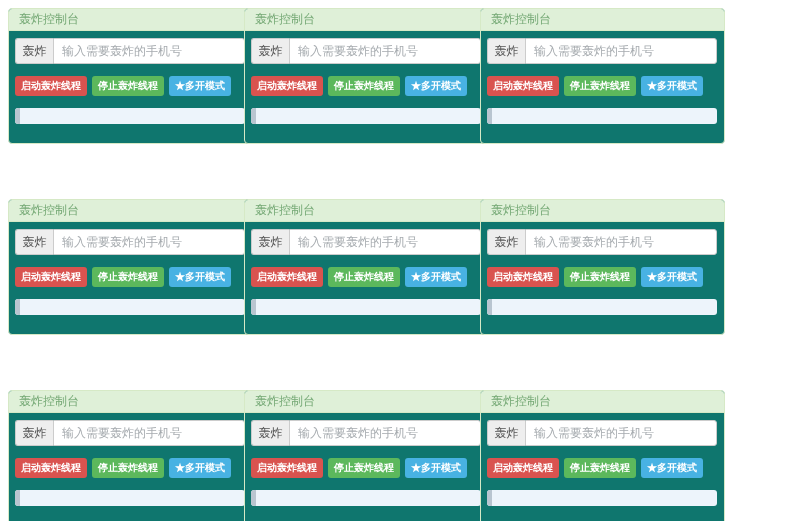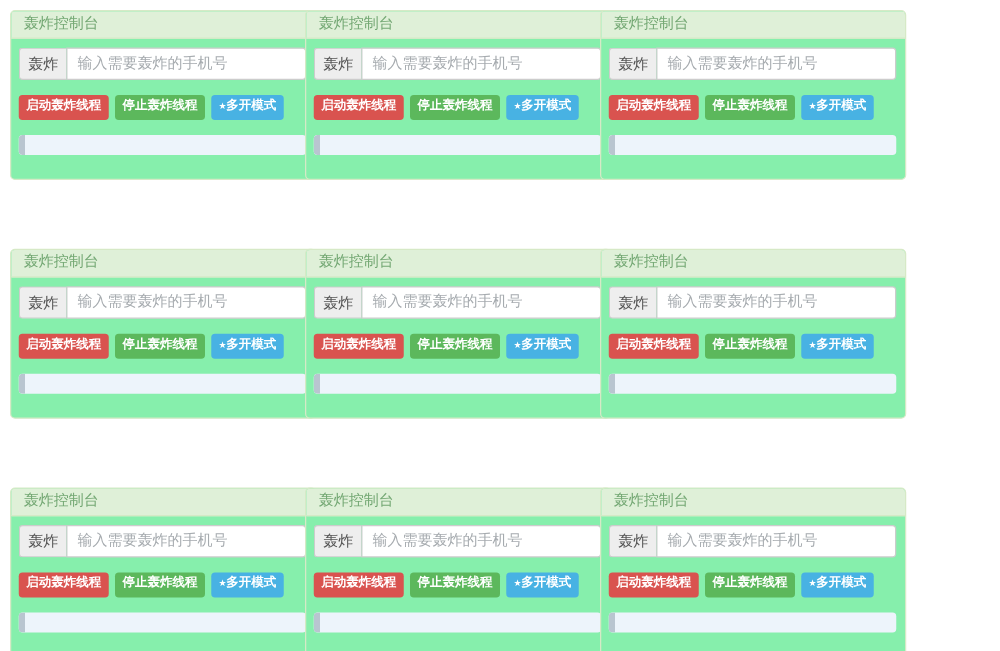--- a/index.html
+++ b/index.html
@@ -13,25 +13,24 @@
     position: absolute;
     left: 8px; top: 8px;
     display: grid;
     grid-template-columns: repeat(3, 225px);
     column-gap: 11px;
     row-gap: 55px;
   }
   .panel {
     width: 245px;
     height: 136px;
-    background: #86efac;
+    background: #0f766e;
     border: 1px solid #d6e9c6;
     border-radius: 4px;
     overflow: hidden;
-    font-family: Liberation Mono, monospace;
   }
   .panel-heading {
     background: #dff0d8;
     color: #74a874;
     border-bottom: 1px solid #d6e9c6;
     padding: 4px 10px;
     font-size: 12px;
     line-height: 13px;
     height: 22px;
   }

